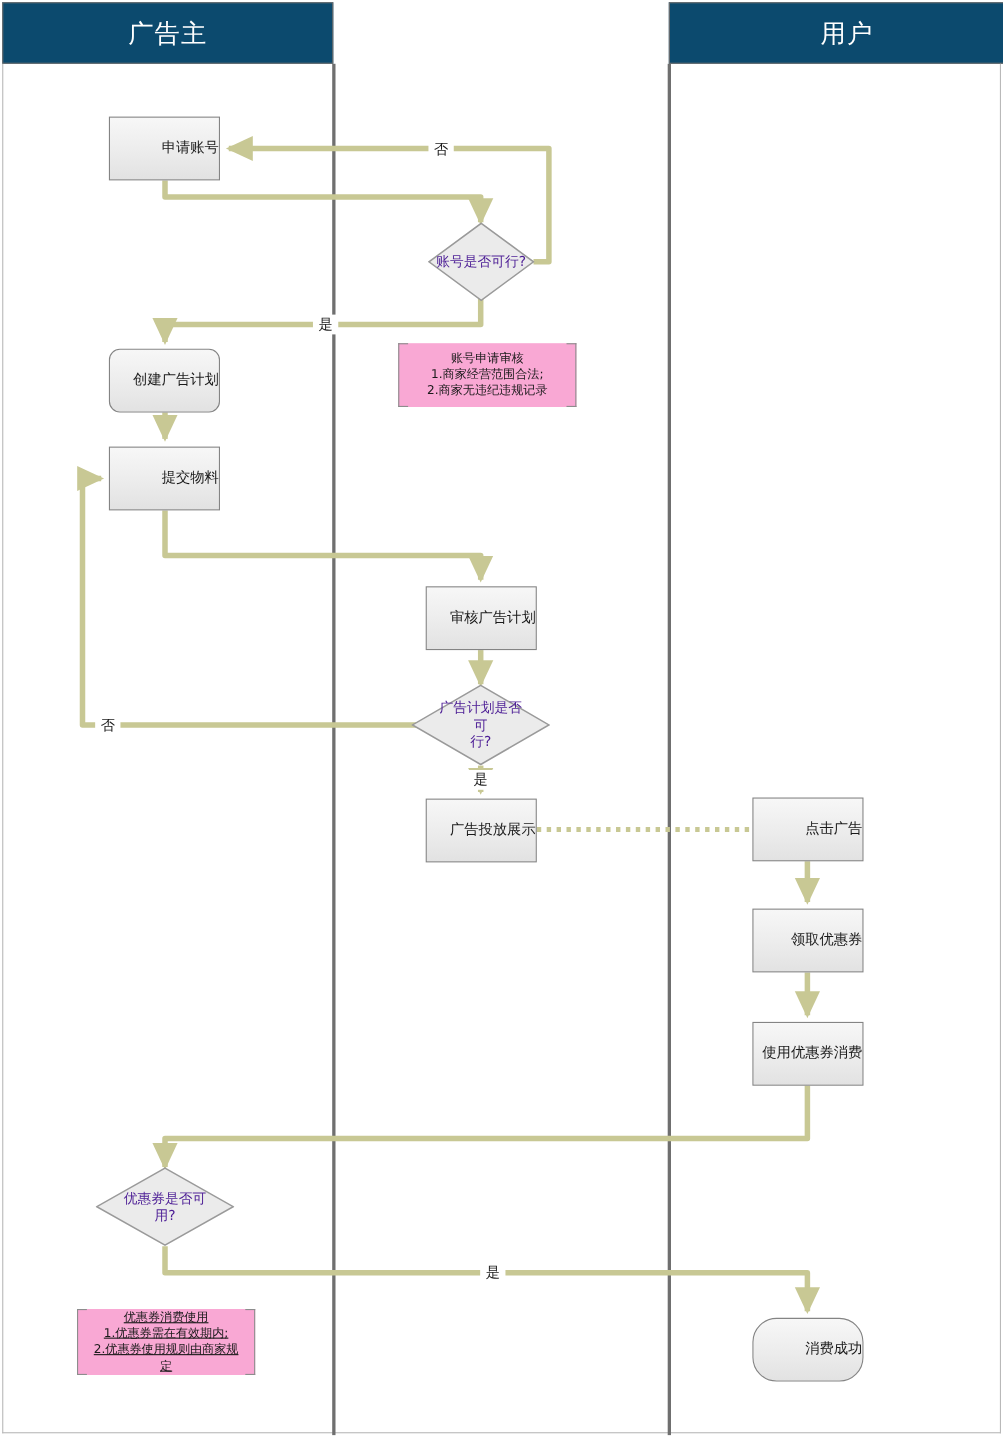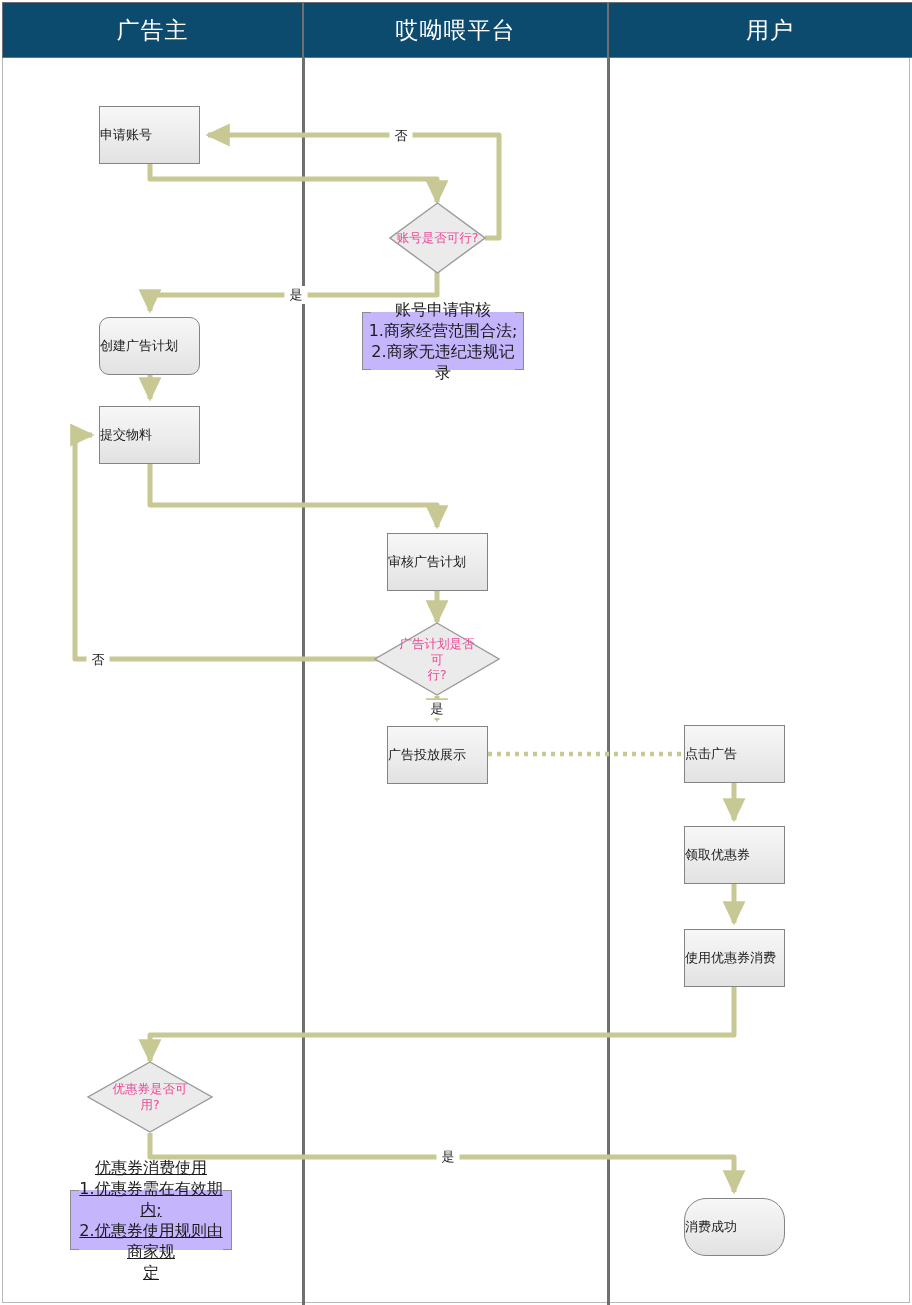--- a/index.html
+++ b/index.html
@@ -53,21 +53,21 @@
   }
 
   
   .node {
     position: absolute;
     box-sizing: border-box;
     background: linear-gradient(180deg, #f7f7f7 0%, #ececec 55%, #e2e2e2 100%);
     border: 1px solid #848484;
     display: flex;
     align-items: center;
-    justify-content: flex-start;
+    justify-content: flex-end;
     text-align: center;
     color: #1a1a1a;
     font-size: 13px;
     line-height: 1.25;
     z-index: 4;
   }
   .node.rounded {
     border-radius: 22px;
   }
   .node.diamond-wrap {
@@ -85,31 +85,31 @@
   .diamond-shape svg { display: block; width: 100%; height: 100%; }
   .diamond-label {
     position: absolute;
     left: 50%;
     top: 50%;
     transform: translate(-50%, -50%);
     width: 86px;
     text-align: center;
     font-size: 12.5px;
     line-height: 1.25;
-    color: #ec4899;
+    color: #4c1d95;
     white-space: pre-line;
   }
 
   
   .note {
     position: absolute;
     box-sizing: border-box;
-    background: #c4b5fd;
+    background: #f9a8d4;
     color: #1a1a1a;
-    font-size: 16px;
+    font-size: 11px;
     line-height: 1.32;
     text-align: center;
     display: flex;
     align-items: center;
     justify-content: center;
     padding: 3px 6px;
     white-space: pre-line;
     z-index: 4;
   }
   .note .bracket-l, .note .bracket-r {
@@ -145,23 +145,20 @@
   }
 </style>
 </head>
 <body>
 
 <div id="canvas">
 
   <div class="lane-header" style="left:2px;width:301px;">
     <span>广告主</span>
   </div>
-  <div class="lane-header" style="left:303px;width:305px;">
-    <span>哎呦喂平台</span>
-  </div>
   <div class="lane-header" style="left:608px;width:324px;">
     <span>用户</span>
   </div>
 
   <div class="lane-body-border"></div>
   <div class="lane-divider" style="left:302px;"></div>
   <div class="lane-divider" style="left:607px;"></div>
 
   <svg id="wires" viewBox="0 0 912 1305" xmlns="http://www.w3.org/2000/svg">
     <defs>

